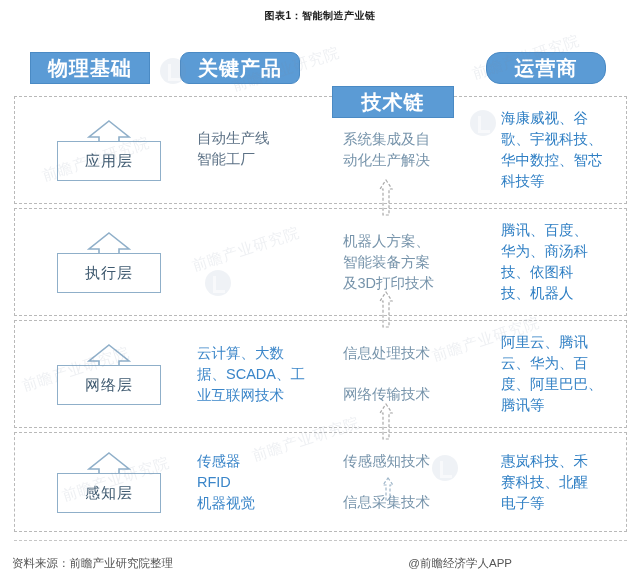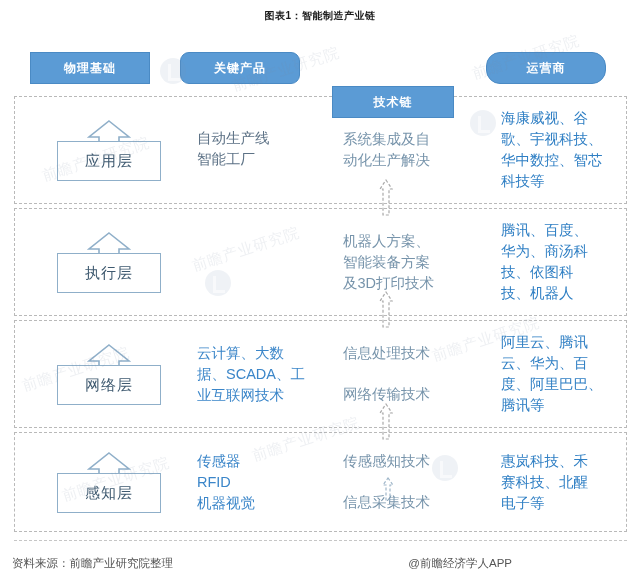--- a/index.html
+++ b/index.html
@@ -70,21 +70,21 @@
     width: 640px;
     height: 34px;
     z-index: 3;
   }
   .hdr-btn {
     position: absolute;
     height: 32px;
     background: #5B9BD5;
     border: 1px solid #4A8AC4;
     color: #ffffff;
-    font-size: 12px;
+    font-size: 20px;
     font-weight: bold;
     display: flex;
     align-items: center;
     justify-content: center;
     letter-spacing: 1px;
     box-sizing: border-box;
   }
   .hdr-1 { left: 30px;  width: 120px; }
   .hdr-2 { left: 180px; width: 120px; border-radius: 9px; }
   .hdr-3 { left: 332px; width: 122px; margin-top: 34px; }

